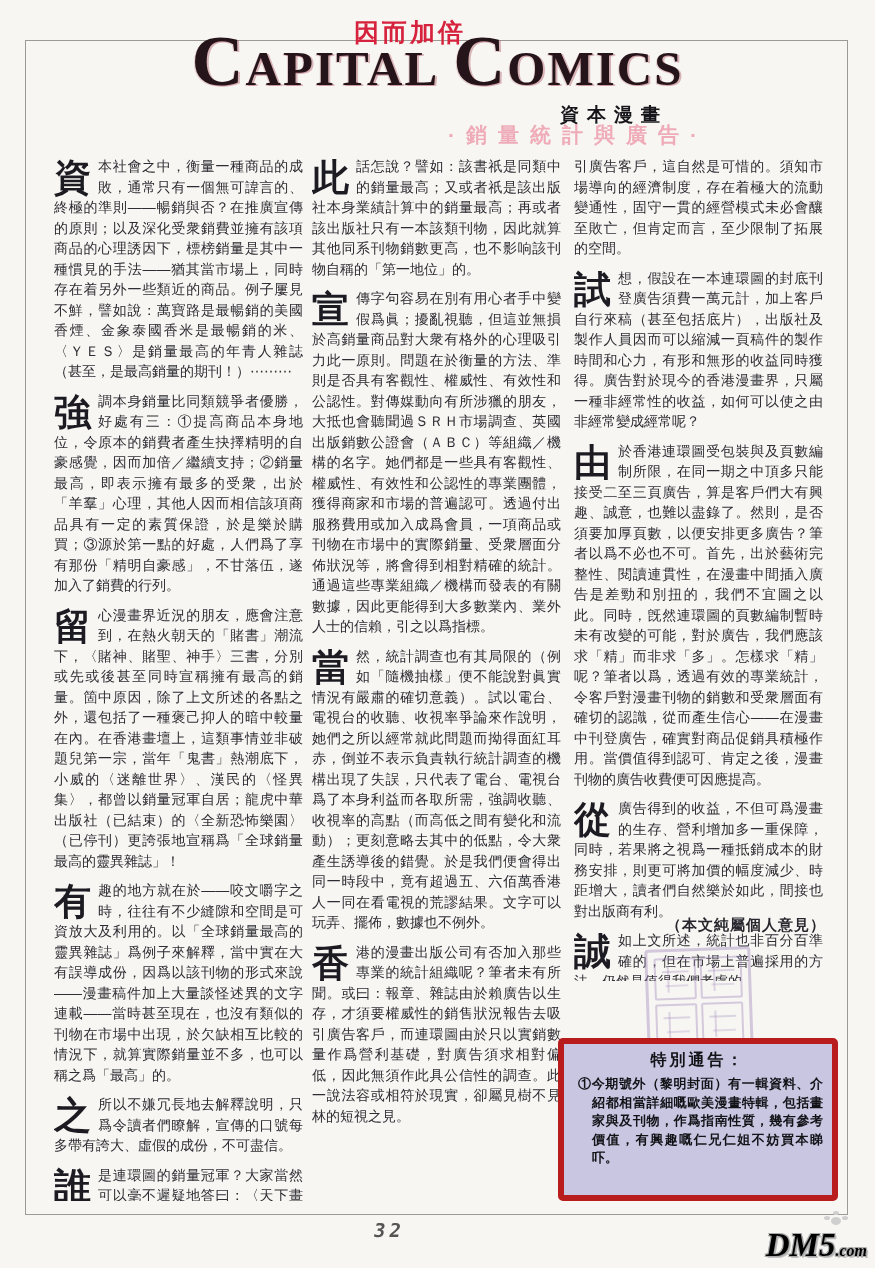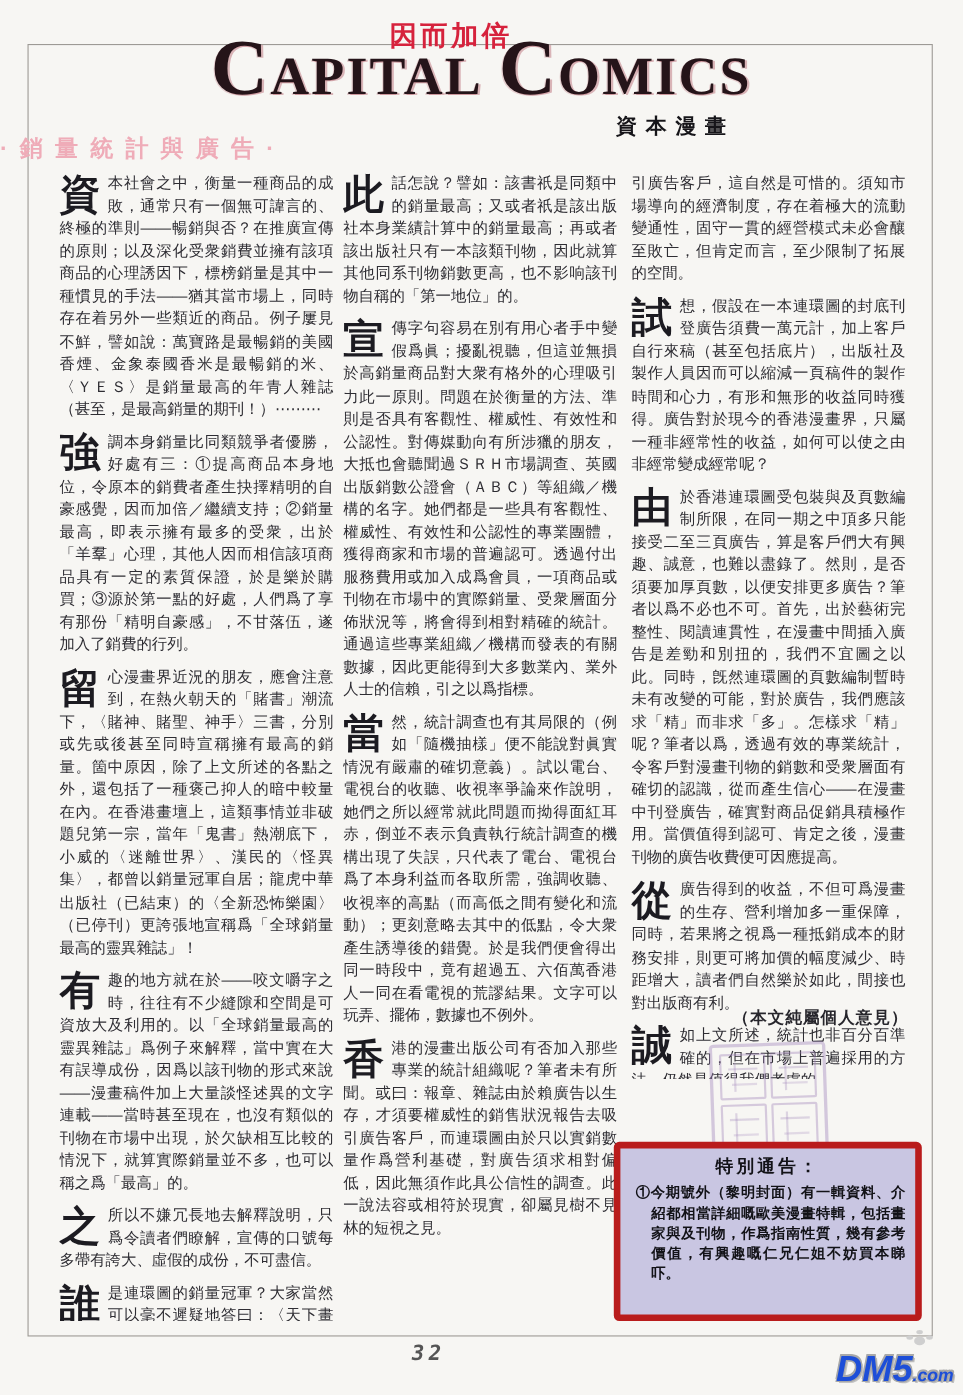--- a/index.html
+++ b/index.html
@@ -13,21 +13,21 @@
   .kicker{position:absolute;left:0;top:16px;width:820px;text-align:center;
           color:#d6223c;font-size:25px;font-weight:bold;letter-spacing:3px;}
   .main-title{position:absolute;left:0;top:22px;width:875px;text-align:center;
           font-family:"Liberation Serif","DejaVu Serif",serif;font-weight:bold;
           color:#251419;font-size:49px;line-height:78px;letter-spacing:2px;
           text-shadow:2px 1px 0 rgba(150,25,45,.30), -1px 1px 0 rgba(150,25,45,.18);}
   .main-title .word{display:inline-block;text-transform:uppercase;margin:0 0;}
   .main-title .word::first-letter{font-size:72px;}
   .subtitle{position:absolute;left:560px;top:102px;font-size:19px;font-weight:bold;
           color:#161519;letter-spacing:8px;}
-  .section-title{position:absolute;left:0;top:121px;width:708px;text-align:left;
+  .section-title{position:absolute;left:0;top:121px;width:708px;text-align:right;
           color:#efacb8;font-size:21px;font-weight:bold;letter-spacing:11px;}
 
   
   .col{position:absolute;top:156px;width:249px;font-size:14px;line-height:20.5px;
        text-align:justify;color:#2e2d33;overflow:hidden;}
   #col0{left:54px;height:1045px;}
   #col1{left:312px;height:1042px;}
   #col2{left:574px;height:825px;}
   .para{margin:0 0 9px 0;}
   .para .dc{float:left;font-size:37px;line-height:37px;font-weight:bold;
@@ -51,22 +51,22 @@
   .notice{position:absolute;left:558px;top:1038px;width:280px;height:163px;
        background:#c9c6e2;border:6px solid #b91c1c;border-radius:5px;
        padding:6px 9px 6px 9px;box-sizing:border-box;color:#121217;}
   .notice-title{text-align:center;font-size:16px;font-weight:bold;letter-spacing:3px;margin:0 0 4px 0;}
   .notice-item{font-size:13px;font-weight:bold;line-height:18.5px;text-align:justify;
        padding-left:14px;text-indent:-14px;margin:0 0 2px 5px;}
 
   
   .page-num{position:absolute;left:374px;top:1219px;font-family:"DejaVu Sans Mono",monospace;
        font-weight:bold;font-size:19px;color:#555;letter-spacing:4px;transform:skewX(-10deg);}
-  .watermark{position:absolute;right:8px;bottom:1px;font-family:Liberation Sans, sans-serif;
-       font-weight:900;font-style:italic;font-size:33px;line-height:33px;color:#1d4ed8;
+  .watermark{position:absolute;right:8px;bottom:1px;font-family:Liberation Serif, serif;
+       font-weight:900;font-style:italic;font-size:33px;line-height:33px;color:#000000;
        text-shadow:-1px -1px 0 #a8a8a8,1px -1px 0 #a8a8a8,-1px 1px 0 #a8a8a8,1px 1px 0 #a8a8a8,
                    2px 2px 0 #c2c2c2;text-align:right;}
   .watermark .tld{font-size:16px;}
   .watermark .paw{position:absolute;right:26px;top:-12px;width:10px;height:8px;border-radius:50%;
        background:#cfcfcf;box-shadow:-9px -3px 0 -2px #cfcfcf,9px -3px 0 -2px #cfcfcf,0 -8px 0 -2px #cfcfcf;}
 </style>
 </head>
 <body>
 
 <div class="page">

